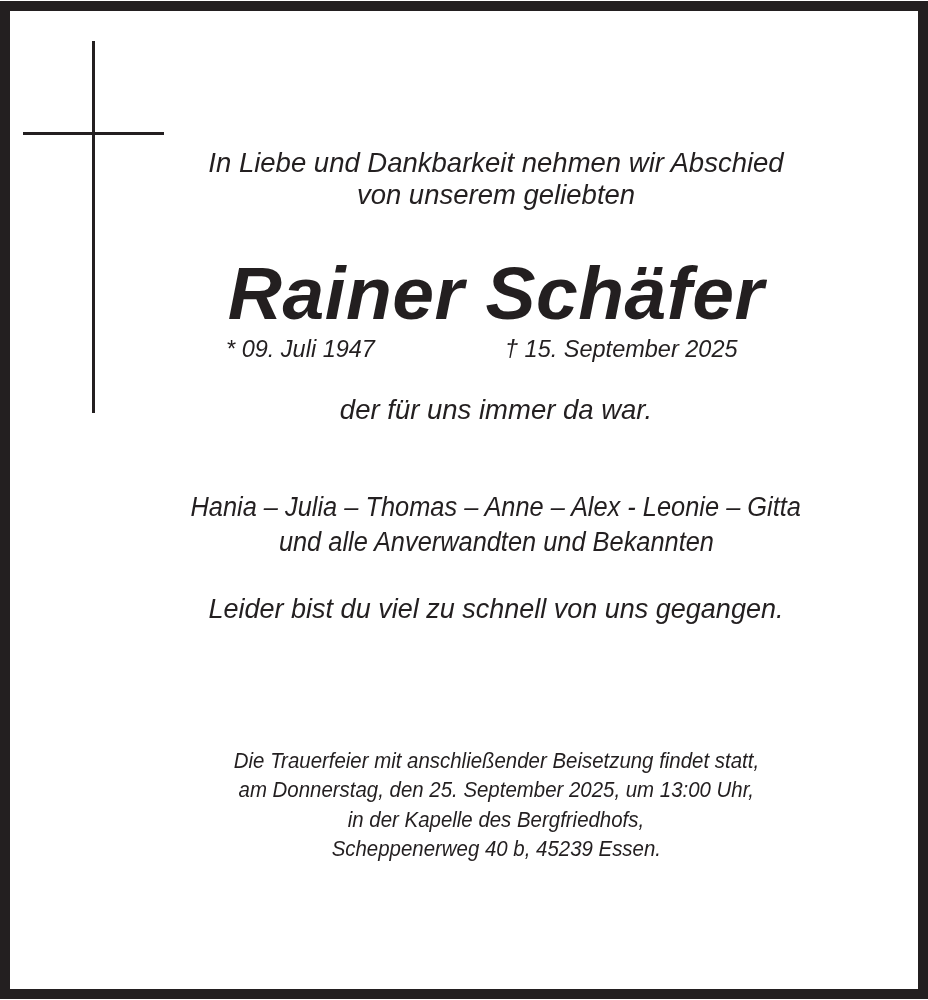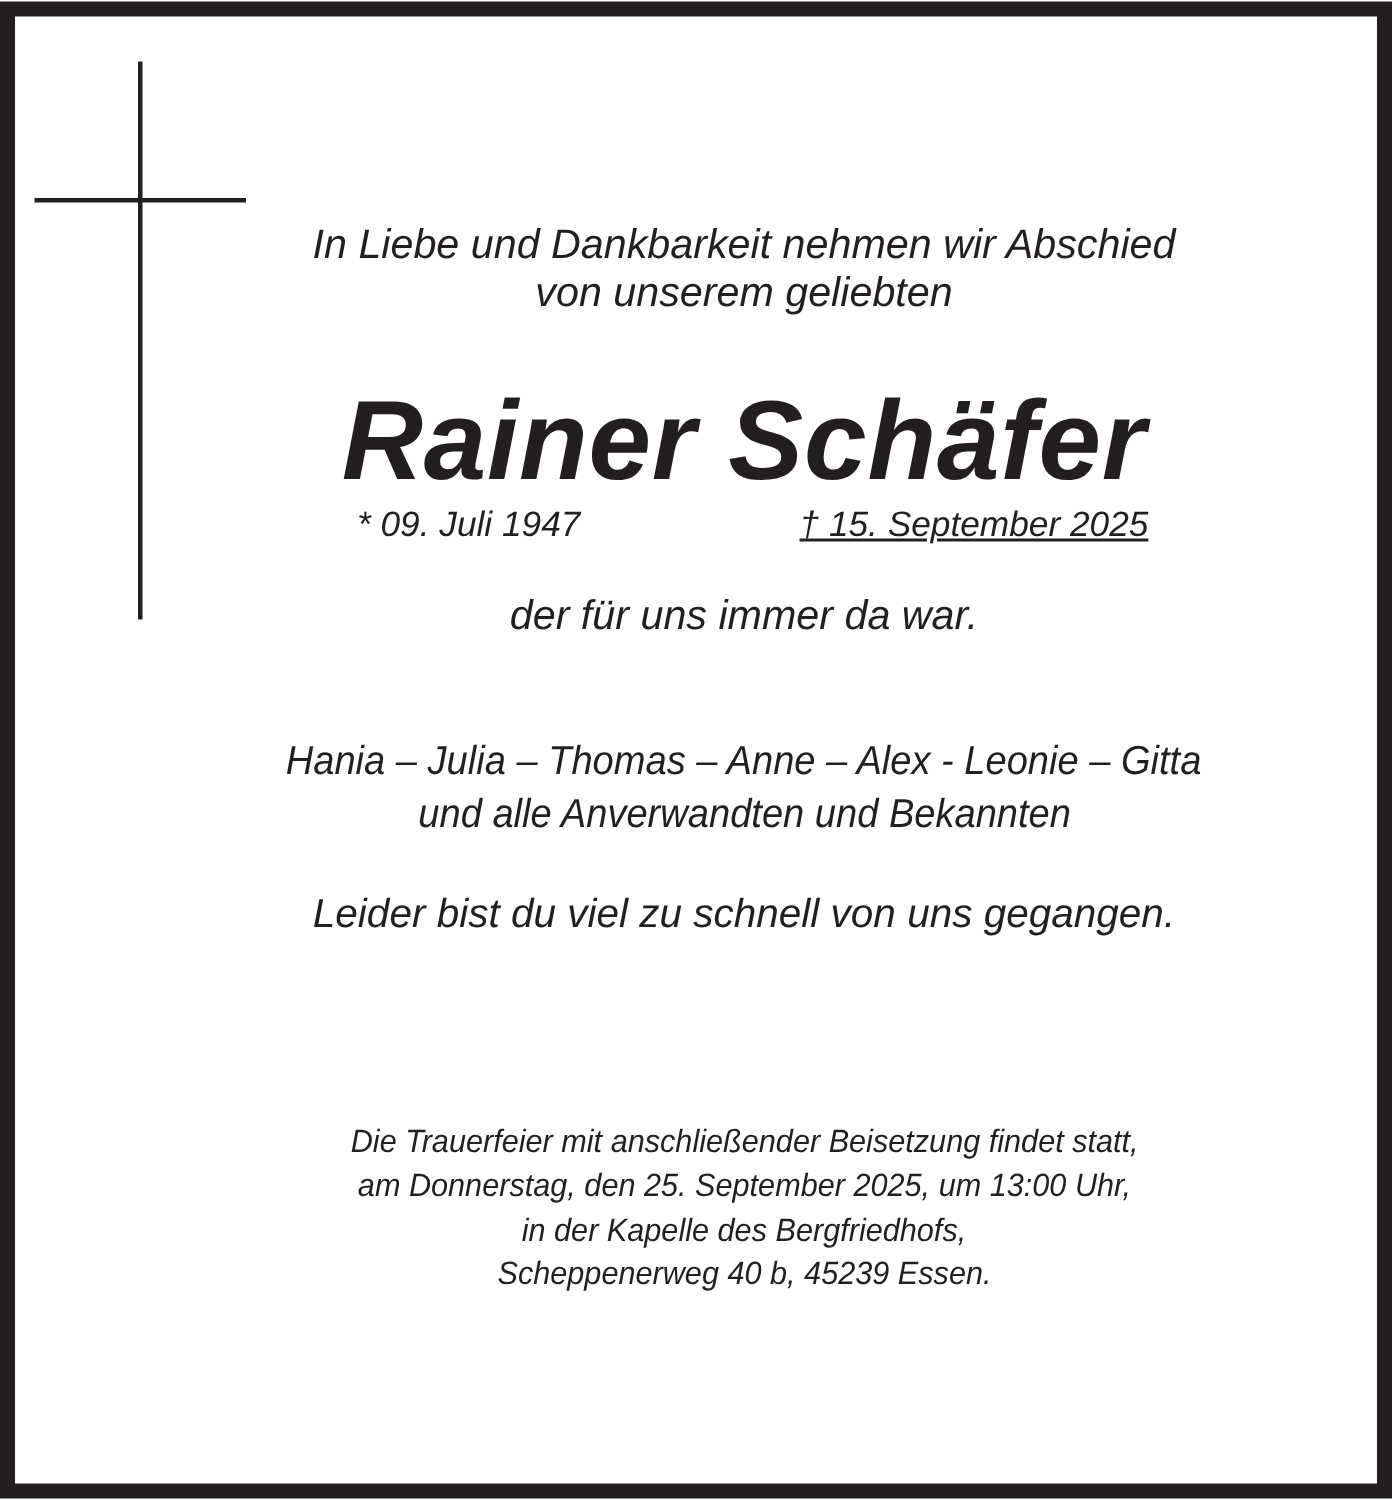--- a/index.html
+++ b/index.html
@@ -95,22 +95,22 @@
 <div>
   <div class="cross-v"></div>
   <div class="cross-h"></div>
 </div>
 
 <div class="line intro" style="top:149px;">In Liebe und Dankbarkeit nehmen wir Abschied</div>
 <div class="line intro" style="top:181px;">von unserem geliebten</div>
 
 <div class="line name" style="top:256px;">Rainer Schäfer</div>
 
-<div class="date" style="left:238px; top:338px;">* 09. Juli 1947</div>
-<div class="date" style="left:533px; top:338px;text-decoration:underline;">† 15. September 2025</div>
+<div class="date" style="left:226px; top:338px;">* 09. Juli 1947</div>
+<div class="date" style="left:505px; top:338px;">† 15. September 2025</div>
 
 <div class="line tagline" style="top:396px;">der für uns immer da war.</div>
 
 <div class="line family" style="top:494px;">
   <span class="family-inner">Hania – Julia – Thomas – Anne – Alex - Leonie – Gitta</span>
 </div>
 <div class="line family" style="top:529px;">
   <span class="family-inner">und alle Anverwandten und Bekannten</span>
 </div>
 

